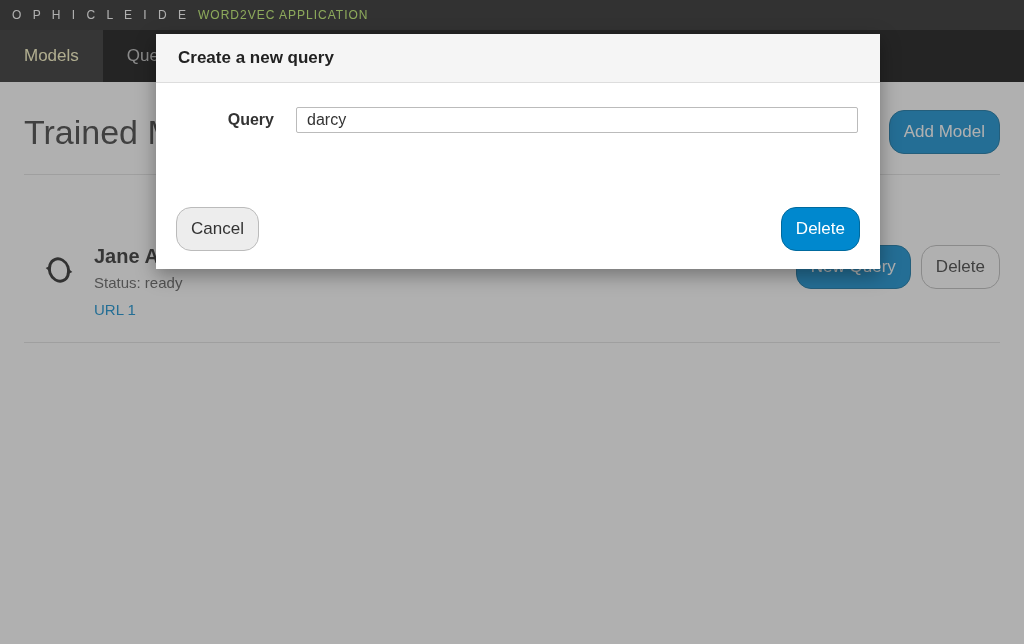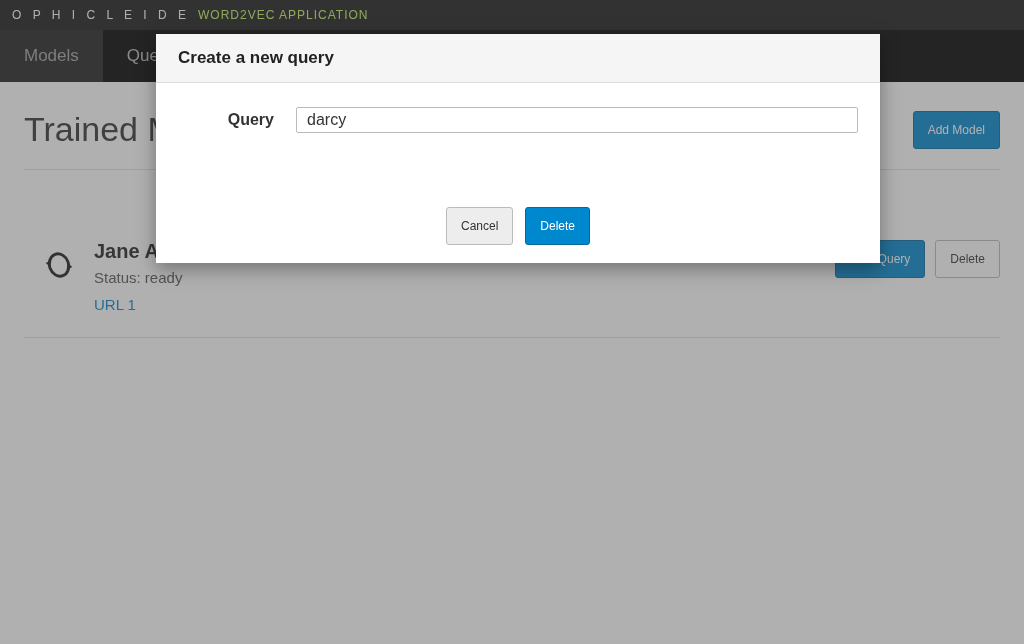--- a/index.html
+++ b/index.html
@@ -43,41 +43,41 @@
     .nav-item {
       color: #bbb;
       font-size: 17px;
       padding: 0 24px;
       display: flex;
       align-items: center;
       cursor: pointer;
     }
     .nav-item.active {
       background: #222;
-      color: #a3a3a3;
+      color: #fef9c3;
     }
     .page-content {
       padding: 28px 24px;
     }
     .page-header {
       display: flex;
       justify-content: space-between;
       align-items: center;
       padding-bottom: 20px;
       border-bottom: 1px solid #e0e0e0;
     }
     .page-title {
       font-size: 34px;
       font-weight: 400;
       color: #333;
     }
     .btn {
       padding: 11px 14px;
-      border-radius: 3px;
-      font-size: 12px;
+      border-radius: 15px;
+      font-size: 17px;
       cursor: pointer;
       border: 1px solid transparent;
       display: inline-flex;
       align-items: center;
     }
     .btn-primary {
       background: #0088ce;
       color: #fff;
       border: 1px solid #006a9e;
     }
@@ -188,21 +188,21 @@
       color: #333;
       cursor: pointer;
     }
     .form-select-caret {
       margin-left: 10px;
       font-size: 12px;
     }
     .modal-footer {
       padding: 12px 20px 18px 20px;
       display: flex;
-      justify-content: center;
+      justify-content: space-between;
       gap: 12px;
     }
   </style>
 </head>
 <body>
 
 <div class="top-header">
   <span class="brand">O P H I C L E I D E</span>
   <span class="subtitle">WORD2VEC APPLICATION</span>
 </div>

